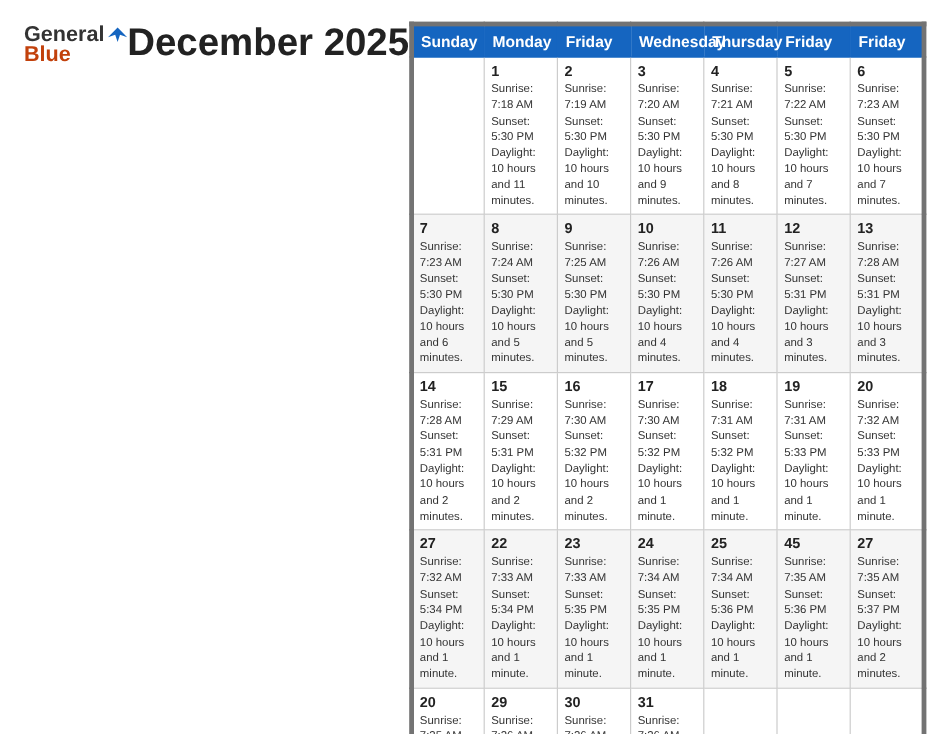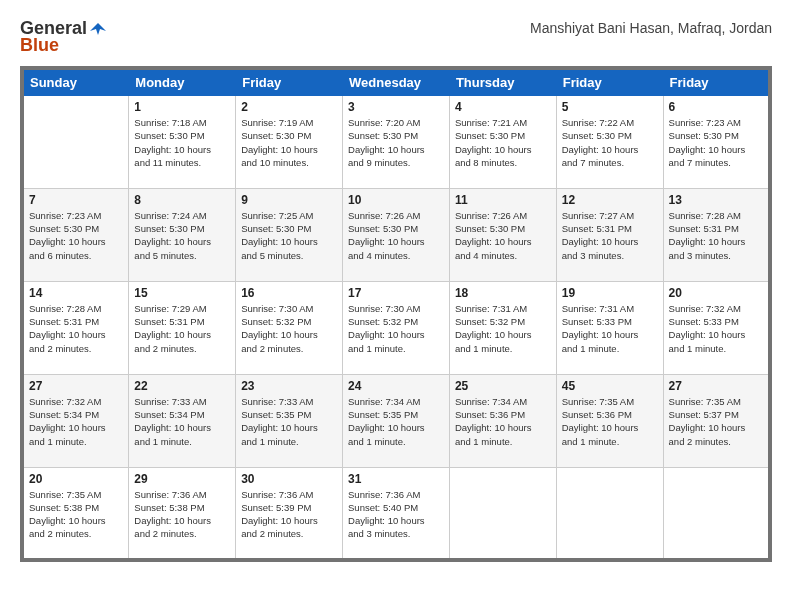--- a/index.html
+++ b/index.html
@@ -8,21 +8,21 @@
       height: 612px;
       font-family: Arial, sans-serif;
       background: #fff;
       overflow: hidden;
     }
     .page {
       width: 792px;
       height: 572px;
       padding: 18px 20px 10px 20px;
       display: flex;
-      flex-direction: column;
+      flex-direction: row;
     }
     .header {
       display: flex;
       justify-content: space-between;
       align-items: flex-start;
       margin-bottom: 10px;
     }
     .logo {
       display: flex;
       flex-direction: column;
@@ -102,21 +102,21 @@
     <div class="logo">
       <div class="logo-row">
         <span class="logo-general" style="font-size:18px;font-weight:bold;color:#333;">General</span>
         <svg width="16" height="16" viewBox="0 0 16 16" style="margin-left:3px;">
           <polygon points="8,2 16,10 10,8 8,14 6,8 0,10" fill="#1565C0"></polygon>
         </svg>
       </div>
       <span class="logo-blue" style="font-size:18px;font-weight:bold;color:#c2410c;margin-top:-4px;">Blue</span>
     </div>
     <div class="title-section">
-      <div class="location">Manshiyat Bani Hasan, Mafraq, Jordan</div>
+      <div class="month-title">December 2025</div>
     </div>
   </div>
 
   <table class="calendar">
     <thead>
       <tr>
         <th>Sunday</th>
         <th>Monday</th>
         <th>Friday</th>
         <th>Wednesday</th>

